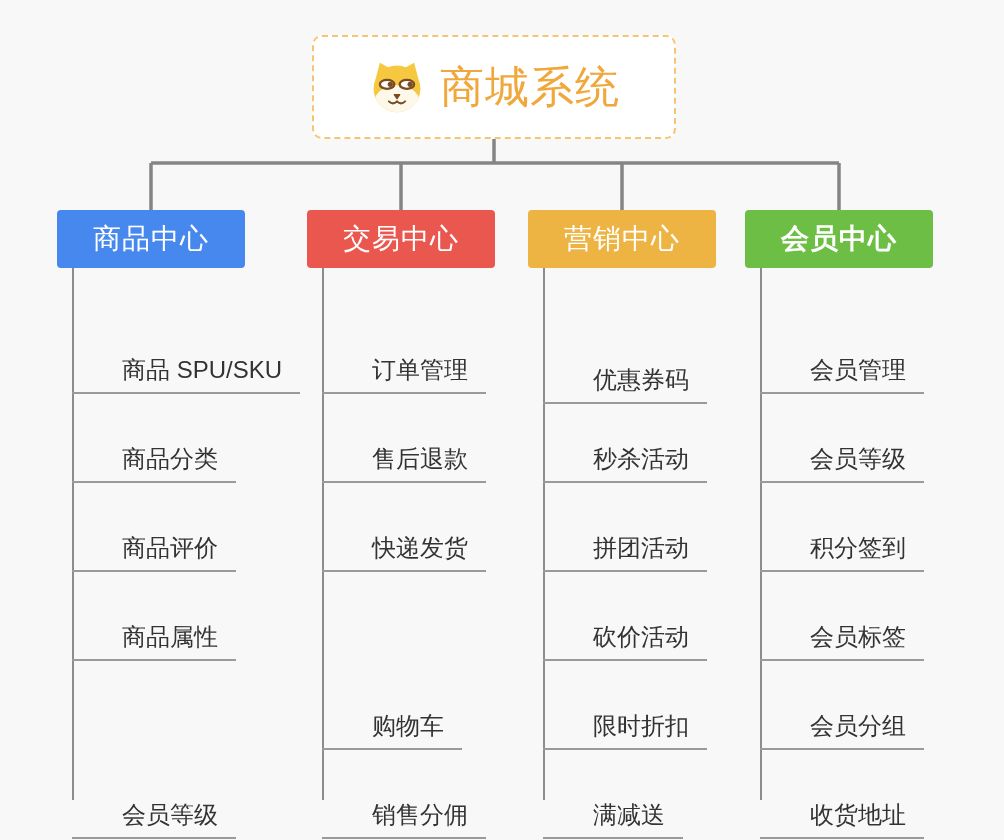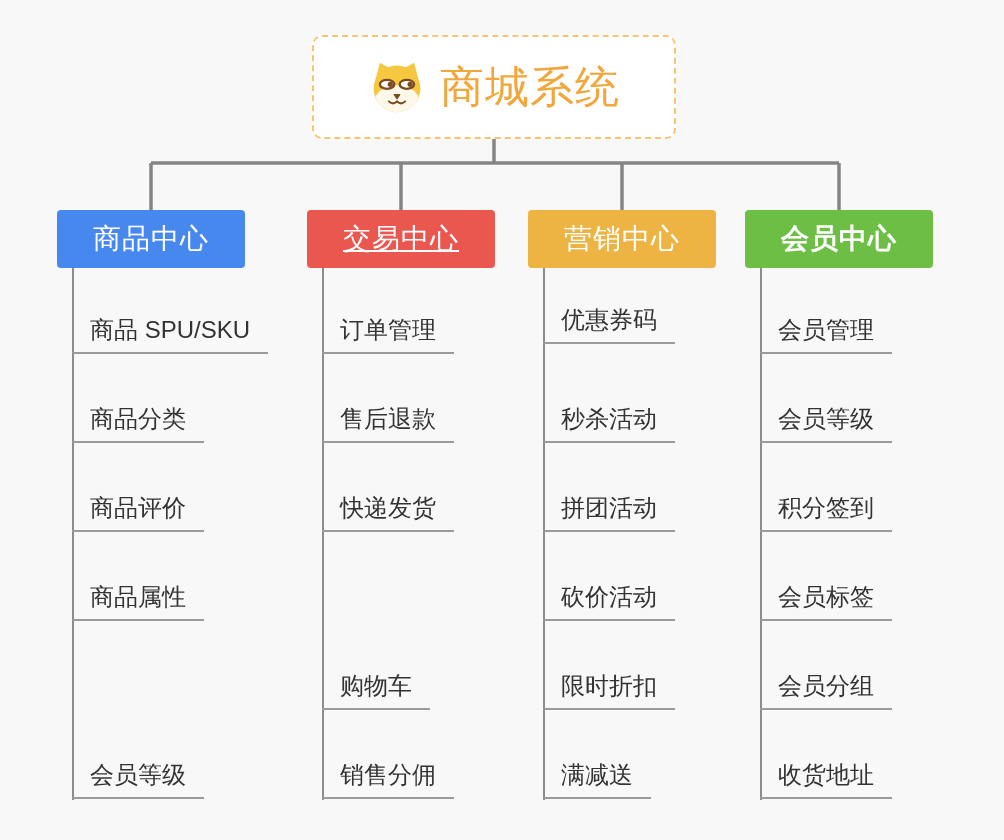--- a/index.html
+++ b/index.html
@@ -28,34 +28,35 @@
   }
 
   .branch-node{
     position:absolute;top:210px;width:188px;height:58px;
     border-radius:4px;
     display:flex;align-items:center;justify-content:center;
     color:#ffffff;font-size:28px;letter-spacing:1px;
     box-sizing:border-box;
   }
   .branch-0{left:57px;}
-  .branch-1{left:307px;text-decoration:underline;}
+  .branch-1{left:307px;}
   .branch-2{left:528px;}
   .branch-3{left:745px;}
 
   .leaf{
     position:absolute;
     display:inline-block;
-    padding:0 18px 6px 18px;
+    padding:0 18px 6px 50px;
     line-height:32px;
     height:32px;
     font-size:24px;
     color:#333333;
     border-bottom:2px solid #9a9a9a;
     white-space:nowrap;
+    margin-top:40px;
   }
 </style>
 </head>
 <body>
 
 <div class="stage">
 
   <svg class="connectors" width="1004" height="840" viewBox="0 0 1004 840">
     <path d="M494 139 V163 M151 163 H839 M151 163 V211 M401 163 V211 M622 163 V211 M839 163 V211" fill="none" stroke="#858585" stroke-width="3.5"></path>
     <path d="M73 268 V800 M323 268 V800 M544 268 V800 M761 268 V800" fill="none" stroke="#8c8c8c" stroke-width="2"></path>
@@ -102,21 +103,21 @@
   <div class="leaf" style="left:72px;top:492px">商品评价</div>
   <div class="leaf" style="left:72px;top:581px">商品属性</div>
   <div class="leaf" style="left:72px;top:759px">会员等级</div>
 
   <div class="leaf" style="left:322px;top:314px">订单管理</div>
   <div class="leaf" style="left:322px;top:403px">售后退款</div>
   <div class="leaf" style="left:322px;top:492px">快递发货</div>
   <div class="leaf" style="left:322px;top:670px">购物车</div>
   <div class="leaf" style="left:322px;top:759px">销售分佣</div>
 
-  <div class="leaf" style="left:543px;top:304px">优惠券码</div>
+  <div class="leaf" style="left:543px;top:324px">优惠券码</div>
   <div class="leaf" style="left:543px;top:403px">秒杀活动</div>
   <div class="leaf" style="left:543px;top:492px">拼团活动</div>
   <div class="leaf" style="left:543px;top:581px">砍价活动</div>
   <div class="leaf" style="left:543px;top:670px">限时折扣</div>
   <div class="leaf" style="left:543px;top:759px">满减送</div>
 
   <div class="leaf" style="left:760px;top:314px">会员管理</div>
   <div class="leaf" style="left:760px;top:403px">会员等级</div>
   <div class="leaf" style="left:760px;top:492px">积分签到</div>
   <div class="leaf" style="left:760px;top:581px">会员标签</div>

